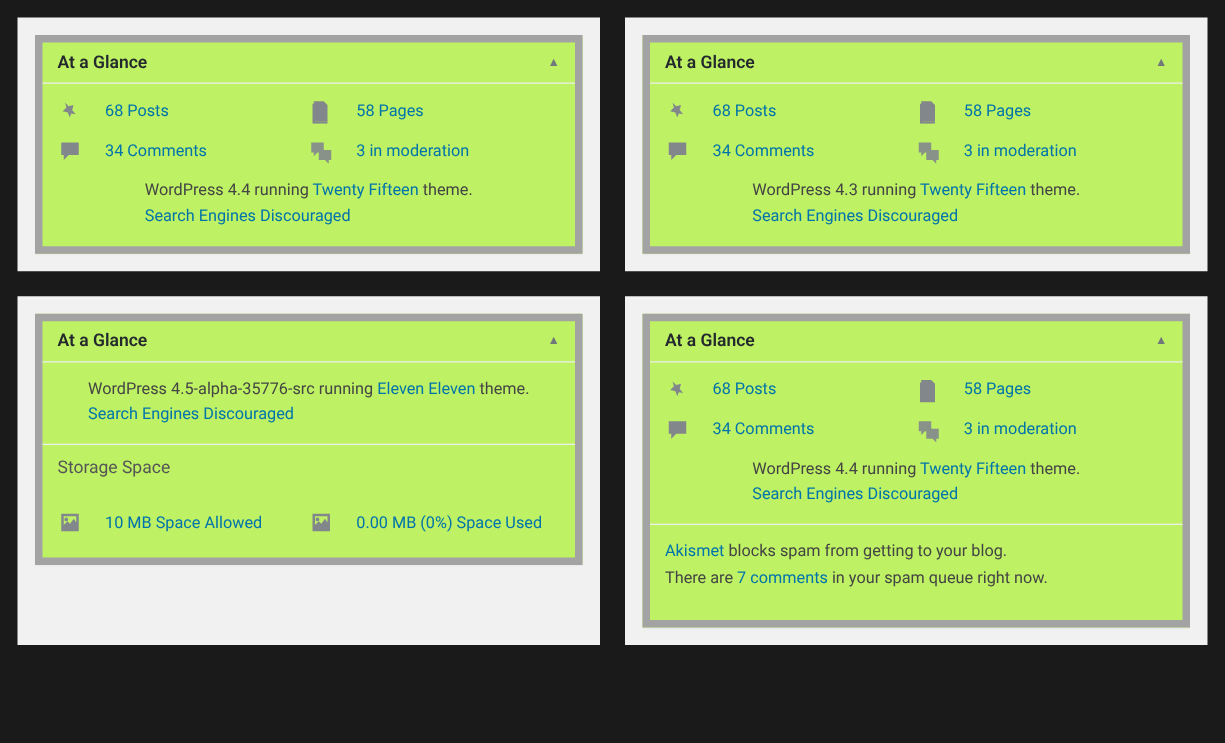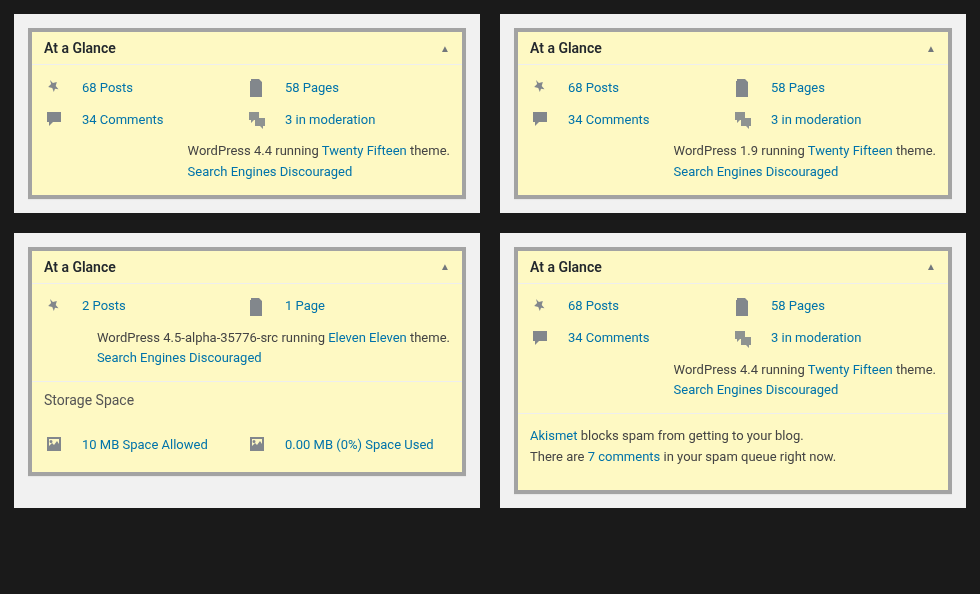--- a/index.html
+++ b/index.html
@@ -17,22 +17,22 @@
       grid-template-columns: 1fr 1fr;
       gap: 20px;
       padding: 14px;
       width: 100%;
     }
     .cell {
       background: #f1f1f1;
       padding: 14px;
     }
     .postbox {
-      background: #fef9c3;
-      border: 4px solid #a3a3a3;
+      background: #bef264;
+      border: 6px solid #a3a3a3;
       box-shadow: 0 1px 1px rgba(0,0,0,.04);
     }
     .handle {
       display: flex;
       align-items: center;
       justify-content: space-between;
       padding: 8px 12px;
       border-bottom: 1px solid #eee;
       cursor: pointer;
     }
@@ -70,21 +70,21 @@
       width: 20px;
       height: 20px;
       margin-right: 8px;
       flex-shrink: 0;
     }
     .versioning {
       margin-top: 6px;
       line-height: 1.6;
       display: flex;
       align-items: flex-start;
-      justify-content: flex-end;
+      justify-content: center;
       gap: 12px;
     }
     .versioning a { color: #0073aa; text-decoration: none; }
     .btn {
       background: #f7f7f7;
       border: 1px solid #ccc;
       color: #555;
       padding: 4px 10px;
       border-radius: 3px;
       font-size: 13px;
@@ -186,50 +186,35 @@
           </li>
           <li>
             <svg class="dashicon" viewBox="0 0 20 20">
                 <path fill="currentColor" d="M2 3h10v8H7l-3 3v-3H2V3zm6 6h10v8h-2v3l-3-3H8V9z" opacity=".9"></path>
               </svg>
             <a href="#">3 in moderation</a>
           </li>
         </ul>
         <div class="versioning">
           <div>
-            <span>WordPress 1.9 running </span><a href="#">Twenty Fifteen</a><span> theme.</span><br>
-            <a href="#">Search Engines Discouraged</a>
-          </div>
-        </div>
-      </div>
-    </div>
-  </div>
-
-  <div class="cell">
-    <div class="postbox">
-      <div class="handle">
-        <h2>At a Glance</h2>
-        <span class="toggle-arrow">▲</span>
-      </div>
-      <div class="inside">
-        <ul class="stats">
-          <li>
-            <svg class="dashicon" viewBox="0 0 20 20">
-                <path fill="currentColor" d="M10 2l1 4 4 1-3 3 .7 4.3L10 12l-2.7 2.3L8 10 5 7l4-1 1-4z" transform="rotate(-30 10 10)"></path>
-              </svg>
-            <a href="#">2 Posts</a>
-          </li>
-          <li>
-            <svg class="dashicon" viewBox="0 0 20 20">
-                <path fill="currentColor" d="M5 2h8l3 3v13H5V2zm2 3h4v1H7V5zm0 3h7v1H7V8zm0 3h7v1H7v-1z" transform="translate(-1 0)"></path>
-                <path fill="currentColor" d="M3 4h2v14h10v2H3V4z"></path>
-              </svg>
-            <a href="#">1 Page</a>
-          </li>
-        </ul>
+            <span>WordPress 4.3 running </span><a href="#">Twenty Fifteen</a><span> theme.</span><br>
+            <a href="#">Search Engines Discouraged</a>
+          </div>
+        </div>
+      </div>
+    </div>
+  </div>
+
+  <div class="cell">
+    <div class="postbox">
+      <div class="handle">
+        <h2>At a Glance</h2>
+        <span class="toggle-arrow">▲</span>
+      </div>
+      <div class="inside">
         <div class="versioning">
           <div>
             <span>WordPress 4.5-alpha-35776-src running </span><a href="#">Eleven Eleven</a><span> theme.</span><br>
             <a href="#">Search Engines Discouraged</a>
           </div>
         </div>
         <div class="sub-head">Storage Space</div>
         <ul class="stats">
           <li>
             <svg class="dashicon" viewBox="0 0 20 20">

